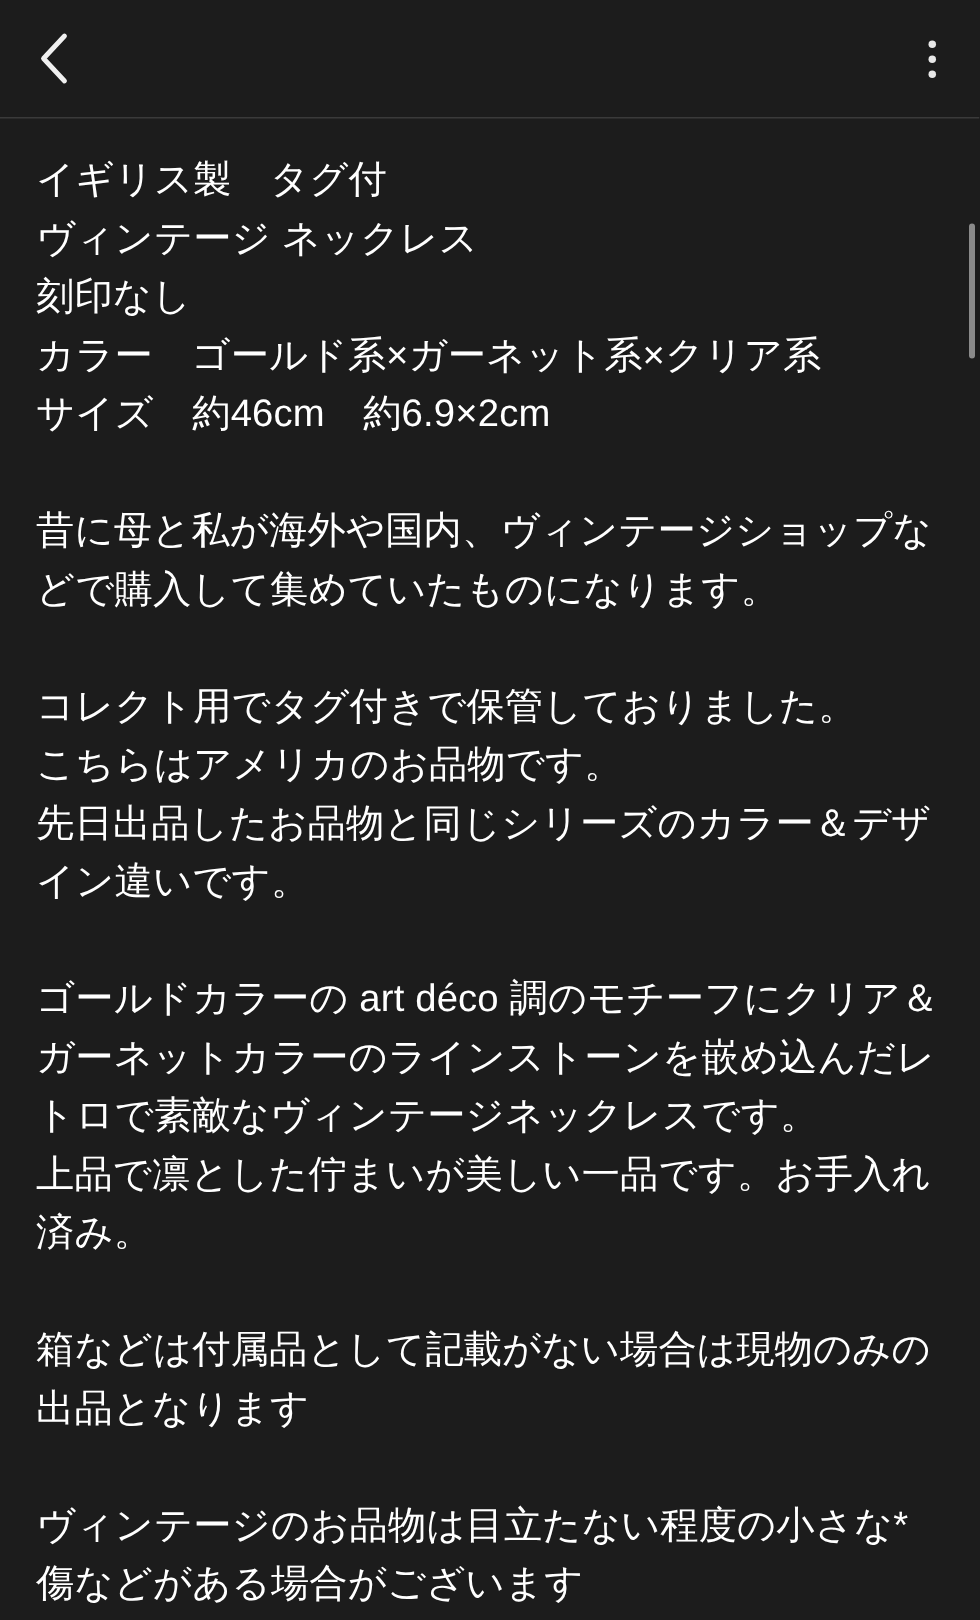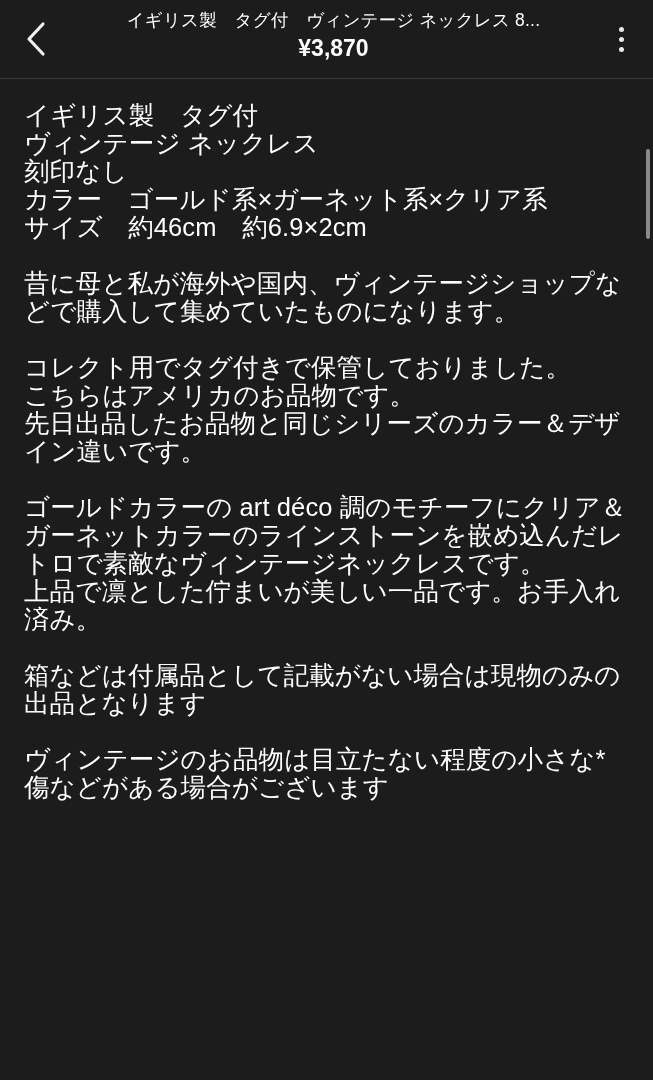--- a/index.html
+++ b/index.html
@@ -92,21 +92,21 @@
   
   .content {
     position: relative;
     padding: 22px 24px 0 24px;
     height: calc(1080px - 79px);
     box-sizing: border-box;
     overflow: hidden;
   }
   .desc {
     font-size: 25.5px;
-    line-height: 28px;
+    line-height: 39px;
     color: #ffffff;
     white-space: pre-wrap;
     word-break: break-word;
     letter-spacing: 0.1px;
   }
 
   
   .scrollbar-track {
     position: absolute;
     right: 2px;
@@ -132,24 +132,20 @@
   <div class="header">
 
     <div class="back-btn">
       <span>
         <svg width="22" height="36" viewBox="0 0 22 36" aria-hidden="true">
           <polyline points="18,3 4,18 18,33" fill="none" stroke="#f0f0f0" stroke-width="3.2" stroke-linecap="round" stroke-linejoin="round"></polyline>
         </svg>
       </span>
     </div>
 
-    <div class="header-center">
-      <div class="header-title">イギリス製　タグ付　ヴィンテージ ネックレス 8...</div>
-      <div class="header-price">¥3,870</div>
-    </div>
 
     <div class="menu-btn">
       <span class="dot"></span>
       <span class="dot"></span>
       <span class="dot"></span>
     </div>
 
   </div>
 
   <div class="content">

